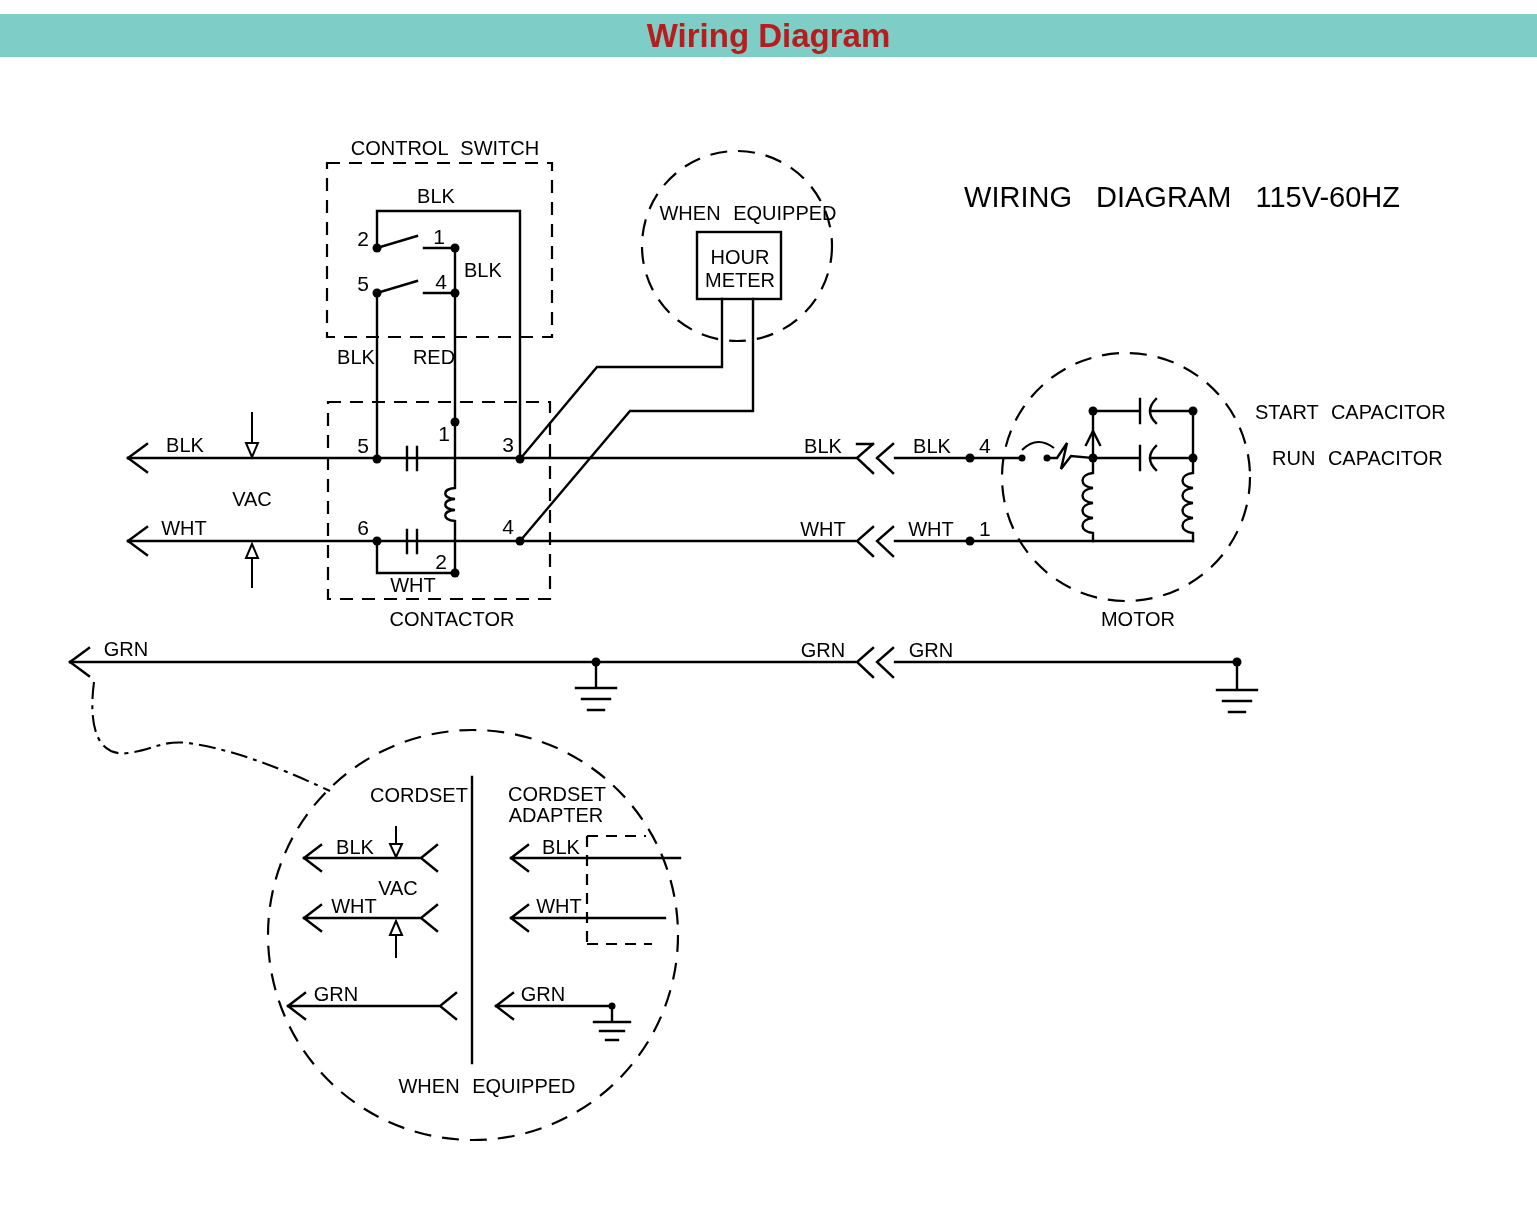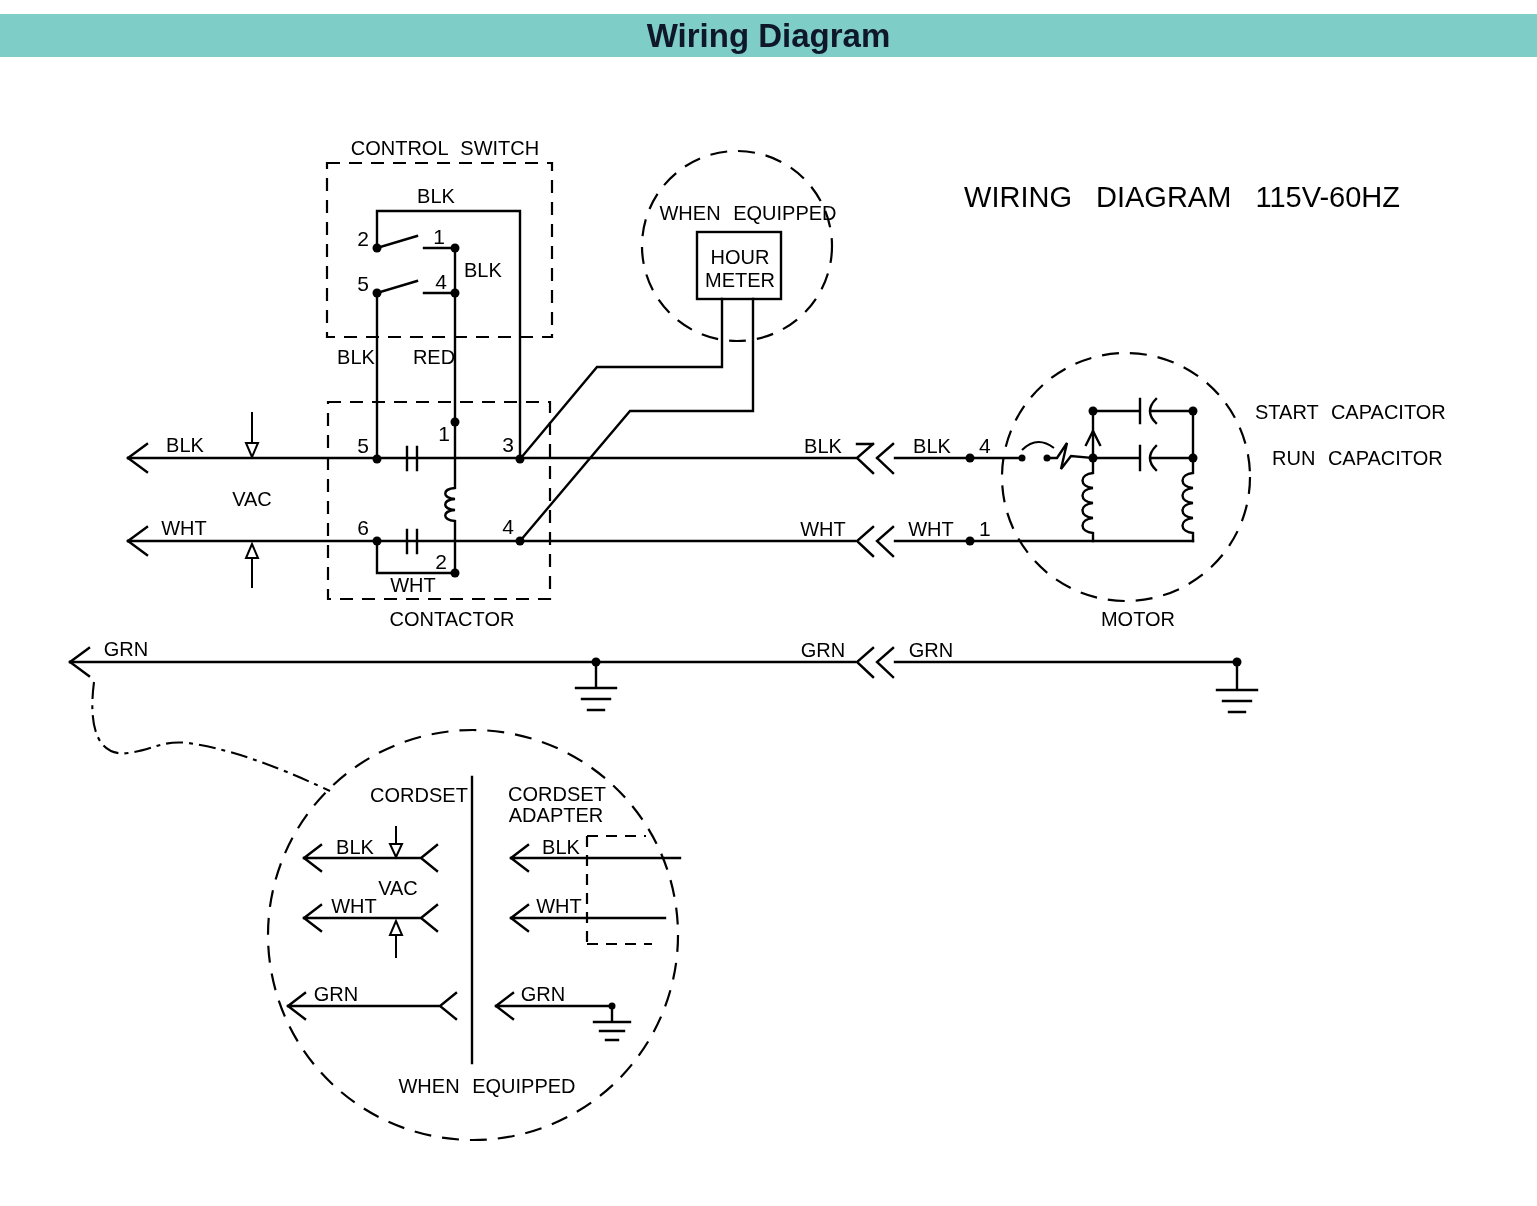--- a/index.html
+++ b/index.html
@@ -1,20 +1,20 @@
 <!DOCTYPE html>
 <html><head>
 <meta charset="utf-8">
 <style>
   html,body{margin:0;padding:0;background:#fff;}
   body{width:1537px;height:1206px;position:relative;overflow:hidden;}
   .title-bar{
     position:absolute;top:14px;left:0;width:1537px;height:43px;
     display:flex;align-items:center;justify-content:center;
-    font-family:"Liberation Sans",sans-serif;font-weight:bold;font-size:33px;color:#0f172a;
+    font-family:"Liberation Sans",sans-serif;font-weight:bold;font-size:33px;color:#b91c1c;
   }
   svg.diagram{position:absolute;top:0;left:0;}
   svg text{font-family:"Liberation Sans",sans-serif;fill:#000;word-spacing:7px;}
   .t20{font-size:20px;}
   .t21{font-size:21px;}
   .heading{font-size:29px;word-spacing:16px;}
   .w{stroke:#000;stroke-width:2.4;fill:none;stroke-linecap:square;}
   .thin{stroke:#000;stroke-width:2;fill:none;}
   .dash-box{stroke:#000;stroke-width:2.2;fill:none;stroke-dasharray:13 9;}
   .dash-circ{stroke:#000;stroke-width:2.2;fill:none;stroke-dasharray:17 11;}

